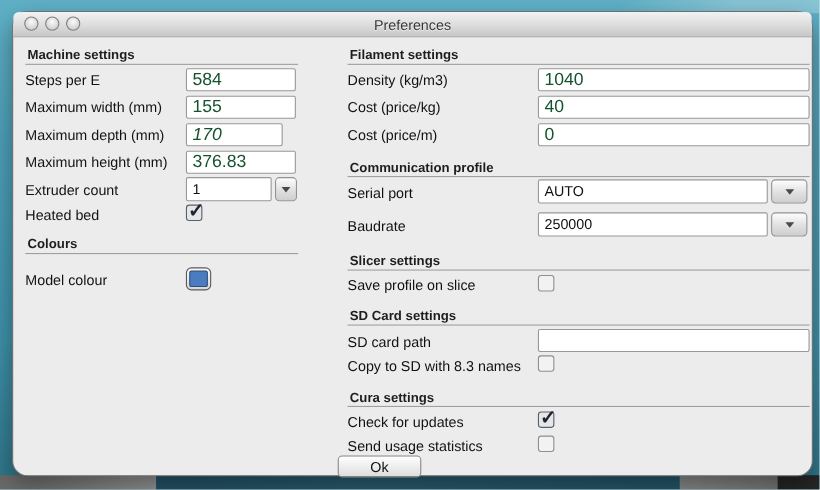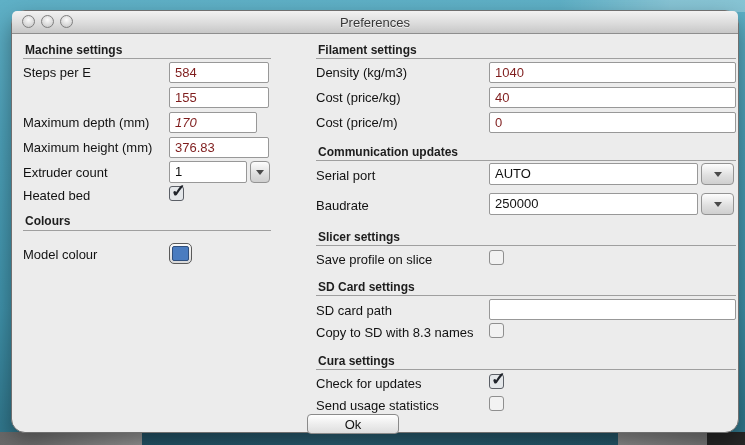--- a/index.html
+++ b/index.html
@@ -37,21 +37,21 @@
     background:radial-gradient(circle at 50% 35%,#fbfbfb 0%,#d3d3d3 70%,#bdbdbd 100%);
   }
 
   .hdr{position:absolute;font-size:12px;font-weight:bold;color:#1d1d1d;white-space:nowrap;}
   .sep{position:absolute;height:1px;background:#9f9f9f;}
   .lbl{position:absolute;font-size:13px;color:#121212;white-space:nowrap;}
 
   .field{
     position:absolute;height:21px;box-sizing:border-box;
     background:#ffffff;border:1px solid #989898;border-radius:2px;
-    font-family:"Liberation Sans", sans-serif;font-size:13px;color:#7f1d1d;
+    font-family:"Liberation Sans", sans-serif;font-size:16px;color:#14532d;
     padding:0 0 0 5px;outline:none;
   }
   .combo-field{
     position:absolute;height:22px;box-sizing:border-box;background:#fff;
     border:1px solid #989898;border-radius:2px;font-size:13px;color:#111;
     padding:2px 0 0 5px;white-space:nowrap;overflow:hidden;
   }
   .combo-btn{
     position:absolute;height:22px;box-sizing:border-box;
     border:1px solid #939393;border-radius:4px;
@@ -73,21 +73,21 @@
     font-size:18px;font-weight:bold;color:#20242b;
   }
   .color-btn{
     position:absolute;width:23px;height:21px;box-sizing:border-box;
     border:1px solid #5a5a5a;border-radius:5px;
     background:linear-gradient(180deg,#fafafa,#d8d8d8);
     display:flex;align-items:center;justify-content:center;
   }
   .color-swatch{width:15px;height:13px;border-radius:2px;border:1px solid #2f4f7d;}
   .ok-btn{
-    position:absolute;left:295px;top:403px;width:92px;height:20px;box-sizing:border-box;
+    position:absolute;left:295px;top:403px;width:76px;height:20px;box-sizing:border-box;
     border:1px solid #8a8a8a;border-radius:4px;
     background:linear-gradient(180deg,#ffffff,#ececec 55%,#dedede);
     font-family:"Liberation Sans", sans-serif;font-size:13px;color:#111;
     text-align:center;padding:0;line-height:17px;
   }
 </style>
 </head>
 <body>
 
 <div class="bg-top-right"></div>
@@ -105,20 +105,21 @@
     </div>
     <div class="title">Preferences</div>
   </div>
 
   <div class="hdr" style="left:13px;top:32px;text-align:center;">Machine settings</div>
   <div class="sep" style="left:11px;top:47px;width:248px;"></div>
 
   <div class="lbl" style="left:11px;top:54px;">Steps per E</div>
   <input class="field" style="left: 157px; top: 51px; width: 100px;" value="584">
 
+  <div class="lbl" style="left:11px;top:79px;">Maximum width (mm)</div>
   <input class="field" style="left: 157px; top: 76px; width: 100px;" value="155">
 
   <div class="lbl" style="left:11px;top:104px;">Maximum depth (mm)</div>
   <input class="field" style="left: 157px; top: 101px; width: 88px; font-style: italic;" value="170">
 
   <div class="lbl" style="left:11px;top:129px;">Maximum height (mm)</div>
   <input class="field" style="left: 157px; top: 126px; width: 100px;" value="376.83">
 
   <div class="lbl" style="left:11px;top:154px;">Extruder count</div>
   <div class="combo-field" style="left:157px;top:150px;width:78px;">1</div>
@@ -140,21 +141,21 @@
 
   <div class="lbl" style="left:304px;top:54px;">Density (kg/m3)</div>
   <input class="field" style="left: 477px; top: 51px; width: 247px;" value="1040">
 
   <div class="lbl" style="left:304px;top:79px;">Cost (price/kg)</div>
   <input class="field" style="left: 477px; top: 76px; width: 247px;" value="40">
 
   <div class="lbl" style="left:304px;top:104px;">Cost (price/m)</div>
   <input class="field" style="left: 477px; top: 101px; width: 247px;" value="0">
 
-  <div class="hdr" style="left:306px;top:134px;">Communication updates</div>
+  <div class="hdr" style="left:306px;top:134px;">Communication profile</div>
   <div class="sep" style="left:304px;top:149px;width:420px;"></div>
 
   <div class="lbl" style="left:304px;top:157px;">Serial port</div>
   <div class="combo-field" style="left:477px;top:152px;width:209px;">AUTO</div>
   <div class="combo-btn" style="left:689px;top:152px;width:33px;"></div>
 
   <div class="lbl" style="left:304px;top:187px;">Baudrate</div>
   <div class="combo-field" style="left:477px;top:182px;width:209px;">250000</div>
   <div class="combo-btn" style="left:689px;top:182px;width:33px;"></div>
 

